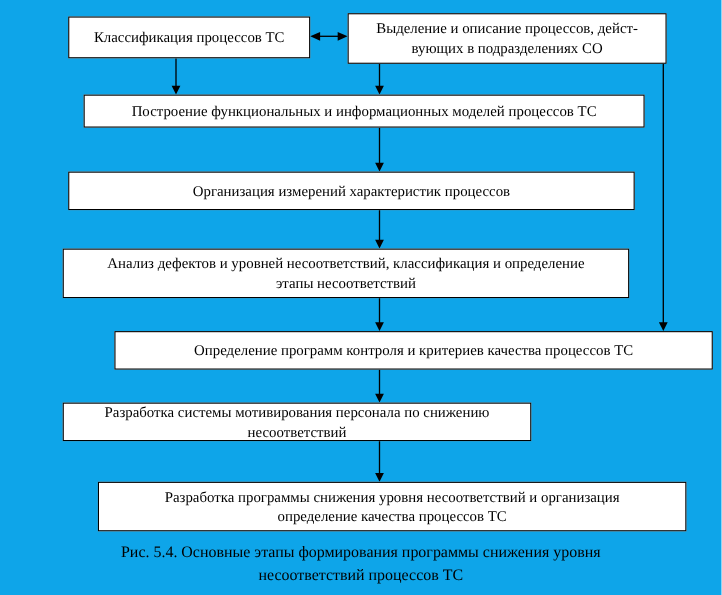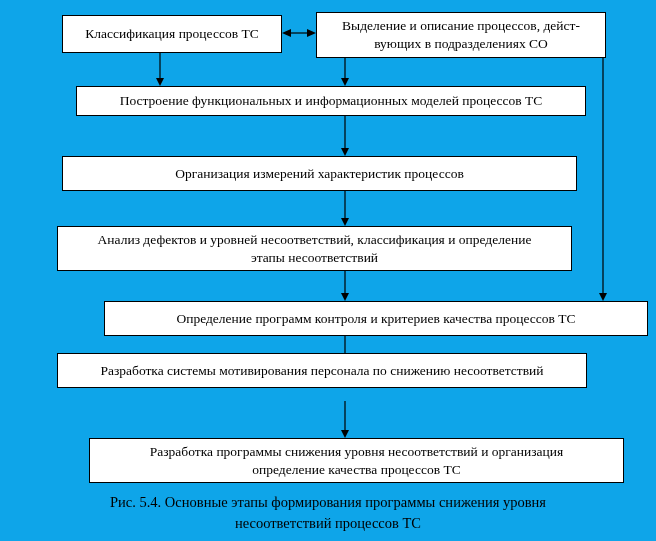--- a/index.html
+++ b/index.html
@@ -129,21 +129,21 @@
 
   <div class="node" style="left:57px; top:226px; width:515px; height:45px;justify-content:center;">
     <div>Анализ дефектов и уровней несоответствий, классификация и определение</div>
     <div>этапы несоответствий</div>
   </div>
 
   <div class="node" style="left:60px; top:301px; width:544px; height:35px;margin-left:44px;">
     <div>Определение программ контроля и критериев качества процессов ТС</div>
   </div>
 
-  <div class="node" style="left:57px; top:353px; width:530px; height:35px;">
+  <div class="node" style="left:57px; top:366px; width:426px; height:35px;">
     <div>Разработка системы мотивирования персонала по снижению несоответствий</div>
   </div>
 
   <div class="node" style="left:57px; top:438px; width:535px; height:45px;margin-left:32px;">
     <div>Разработка программы снижения уровня несоответствий и организация</div>
     <div>определение качества процессов ТС</div>
   </div>
 
   <div class="caption">
     <div>Рис. 5.4. Основные этапы формирования программы снижения уровня</div>

